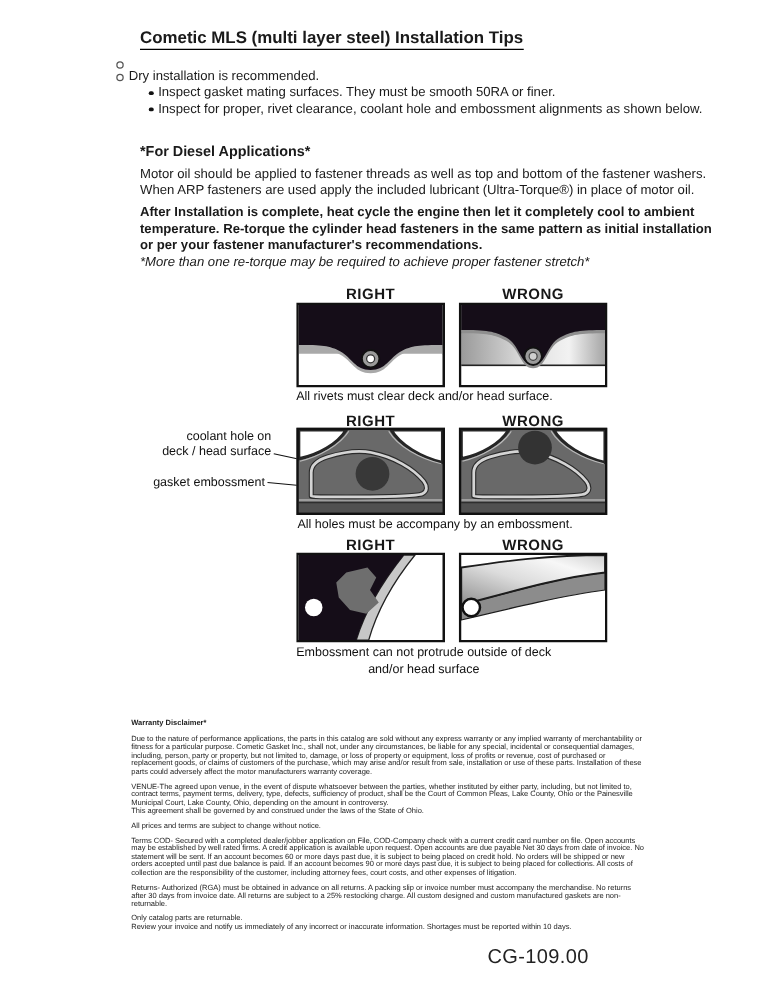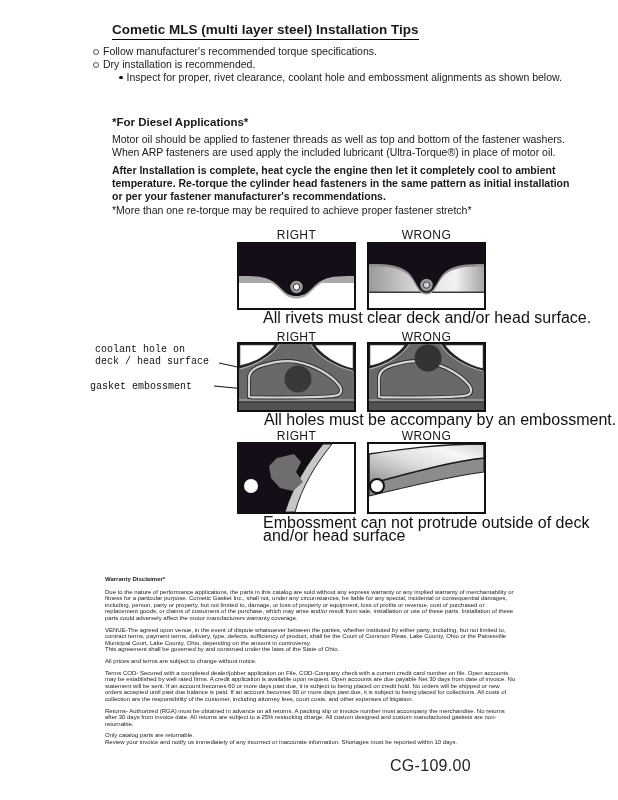--- a/index.html
+++ b/index.html
@@ -24,71 +24,74 @@
   .sub-tips{margin-left:26px;}
   .d-bullet{
     width:3.5px;height:3.5px;background:#111;border-radius:50%;
     margin:4.5px 4px 0 0;flex:none;
   }
   
   .diesel-heading{left:112px;top:116px;font-size:11.5px;font-weight:bold;}
   .para{left:112px;font-size:10.5px;line-height:13px;}
   
   .rw-label{
-    width:119px;text-align:center;font-size:12px;font-weight:400;
+    width:119px;text-align:center;font-size:12px;font-weight:700;
     letter-spacing:.4px;color:#171717;
   }
   .dbox{width:119px;height:68px;}
-  .caption{font-size:16px;line-height:12.5px;color:#111;margin-left:26px;}
+  .caption{font-size:10px;line-height:12.5px;color:#111;}
   .side-label{
-    width:122px;text-align:left;font-size:10px;line-height:11.5px;color:#111;font-family:Liberation Mono, monospace;
+    width:122px;text-align:right;font-size:10px;line-height:11.5px;color:#111;
   }
   
   .disclaimer{
     left:105px;top:576px;width:412px;font-size:6px;line-height:6.6px;
     color:#222;
   }
   .disclaimer .dp{margin:0 0 5px 0;}
   .disclaimer .dh{font-weight:bold;margin:0 0 6px 0;}
   .footer-code{left:390px;top:757px;font-size:16px;color:#222;letter-spacing:.3px;}
   svg{display:block;}
 </style>
 </head>
 <body>
 
 <div class="abs page-title">Cometic MLS (multi layer steel) Installation Tips</div>
 
 <div class="abs tips">
   <div class="tip-row">
     <span class="o-bullet"></span>
-    <span>Follow manufacturer's recommended torque specifications.</span>
   </div>
   <div class="tip-row">
     <span class="o-bullet"></span>
     <span>Dry installation is recommended.</span>
   </div>
   <div class="sub-tips">
     <div class="tip-row">
       <span class="d-bullet"></span>
+      <span>Inspect gasket mating surfaces.  They must be smooth 50RA or finer.</span>
+    </div>
+    <div class="tip-row">
+      <span class="d-bullet"></span>
       <span>Inspect for proper, rivet clearance, coolant hole and embossment alignments as shown below.</span>
     </div>
   </div>
 </div>
 
 <div class="abs diesel-heading">*For Diesel Applications*</div>
 <div class="abs para" style="top:133px;">
   <div>Motor oil should be applied to fastener threads as well as top and bottom of the fastener washers.</div>
   <div>When ARP fasteners are used apply the included lubricant (Ultra-Torque®) in place of motor oil.</div>
 </div>
 <div class="abs para" style="top:164px;font-weight:bold;">
   <div>After Installation is complete, heat cycle the engine then let it completely cool to ambient</div>
   <div>temperature. Re-torque the cylinder head fasteners in the same pattern as initial installation</div>
   <div>or per your fastener manufacturer's recommendations.</div>
 </div>
-<div class="abs para" style="top:204px;">*More than one re-torque may be required to achieve proper fastener stretch*</div>
+<div class="abs para" style="top:204px;font-style:italic;">*More than one re-torque may be required to achieve proper fastener stretch*</div>
 
 <div class="abs rw-label" style="left:237px;top:228px;">RIGHT</div>
 <div class="abs rw-label" style="left:367px;top:228px;">WRONG</div>
 
 <div class="abs dbox" style="left:237px;top:242px;">
   <svg width="119" height="68" viewBox="0 0 119 68">
     <rect x="0" y="0" width="119" height="68" fill="#ffffff"></rect>
     <rect x="2" y="33" width="115" height="9" fill="#a9a9a9"></rect>
     <rect x="2" y="41" width="115" height="25" fill="#ffffff"></rect>
     <path d="M2,2 H117 V36.5 C99,36.5 92,37 84,41.5 C74,47 72,56.5 59.5,56.5 C47,56.5 45,47 35,41.5 C27,37 20,36.5 2,36.5 Z" fill="#a9a9a9"></path>
@@ -191,21 +194,21 @@
           <stop offset="1" stop-color="#cfcfcf"></stop>
       </linearGradient>
     </defs>
     <rect x="0" y="0" width="119" height="72" fill="#ffffff"></rect>
     <path d="M117,16 C80,20 40,32 2,42 L2,54 C44,44 86,34 117,30 Z" fill="#8c8c8c" stroke="#1c1c1c" stroke-width="1"></path>
     <path d="M2,12 C36,7 72,2 117,2 L117,16 C80,20 40,32 2,42 Z" fill="url(#g3)" stroke="#1c1c1c" stroke-width="1.5"></path>
     <circle cx="10" cy="44" r="7" fill="#ffffff" stroke="#111" stroke-width="2"></circle>
     <rect x="1" y="1" width="117" height="70" fill="none" stroke="#111" stroke-width="2"></rect>
   </svg>
 </div>
-<div class="abs caption" style="left:237px;top:517px;">
+<div class="abs caption" style="left:237px;top:517px;text-align:center;">
   <div>Embossment can not protrude outside of deck</div>
   <div>and/or head surface</div>
 </div>
 
 <div class="abs disclaimer">
   <div class="dh">Warranty Disclaimer*</div>
   <p class="dp">Due to the nature of performance applications, the parts in this catalog are sold without any express warranty or any implied warranty of merchantability or fitness for a particular purpose.  Cometic Gasket Inc., shall not, under any circumstances, be liable for any special, incidental or consequential damages, including, person, party or property, but not limited to, damage, or loss of property or equipment, loss of profits or revenue, cost of purchased or replacement goods, or claims of customers of the purchase, which may arise and/or result from sale, installation or use of these parts.  Installation of these parts could adversely affect the motor manufacturers warranty coverage.</p>
   <p class="dp">
     <span>VENUE-The agreed upon venue, in the event of dispute whatsoever between the parties, whether instituted by either party, including, but not limited to, contract terms, payment terms, delivery, type, defects, sufficiency of product, shall be the Court of Common Pleas, Lake County, Ohio or the Painesville Municipal Court, Lake County, Ohio, depending on the amount in controversy.</span><br>
     <span>This agreement shall be governed by and construed under the laws of the State of Ohio.</span>

